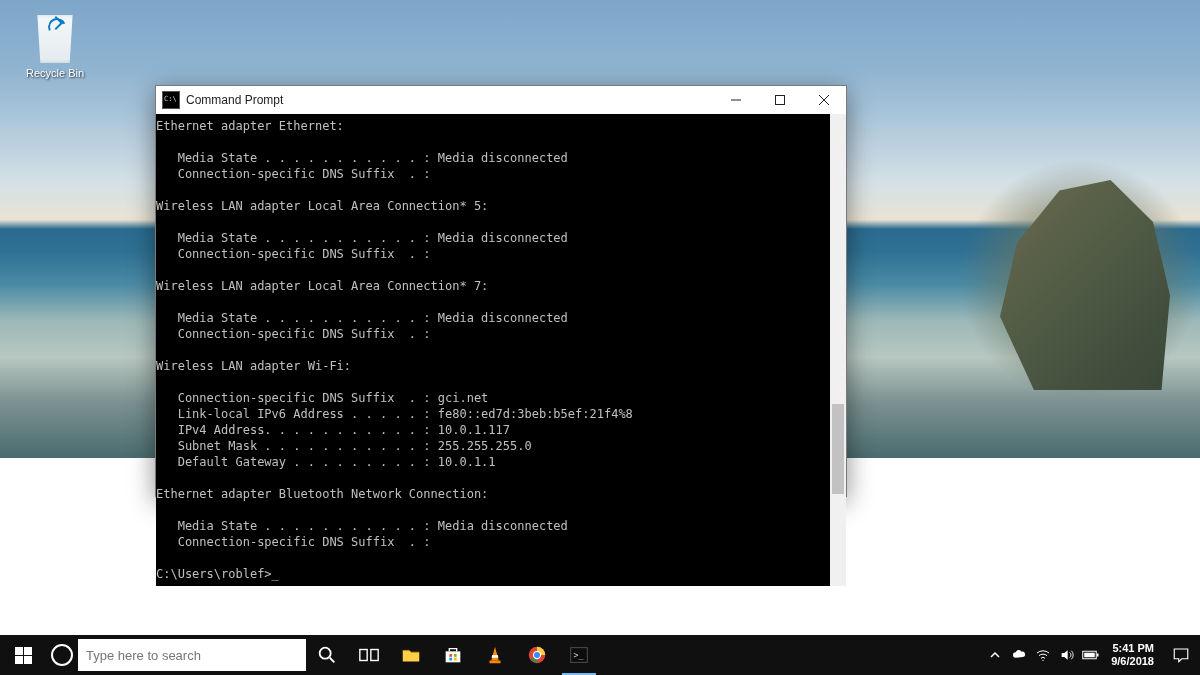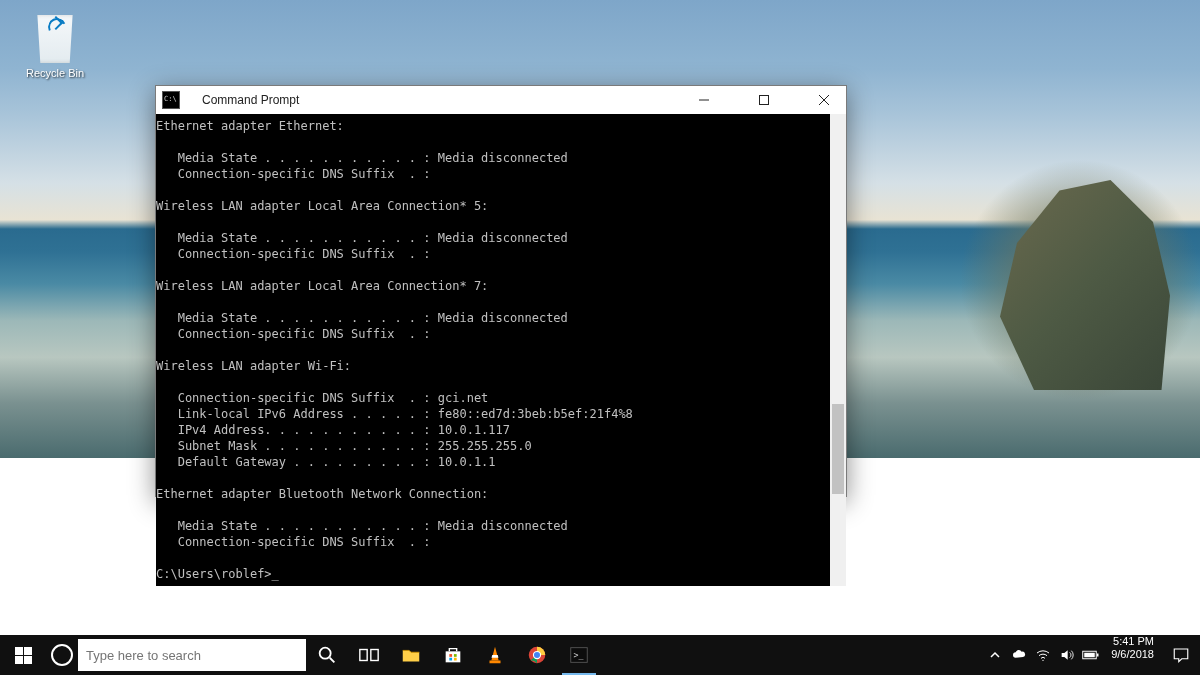--- a/index.html
+++ b/index.html
@@ -40,21 +40,21 @@
   }
   .bin::before{content:"";position:absolute;left:17px;top:3px;width:8px;height:8px;border:2px solid #0a7cc4;border-top:none;border-left:none;transform:rotate(-45deg);}
   .bin::after{content:"";position:absolute;left:14px;top:3px;width:14px;height:14px;border:2px solid #0a7cc4;border-radius:50%;border-right-color:transparent;border-bottom-color:transparent;transform:rotate(20deg);}
   .desktop-icon .lbl{color:#fff;font-size:11px;text-shadow:1px 1px 2px rgba(0,0,0,.8);}
   
   .window{
     position:absolute;left:155px;top:85px;width:690px;height:410px;
     background:#fff;box-shadow:0 6px 24px rgba(0,0,0,.45);
     display:flex;flex-direction:column;border:1px solid #7a7a7a;
   }
-  .titlebar{height:28px;background:#fff;display:flex;align-items:center;font-size:12px;color:#222;gap:16px;}
+  .titlebar{height:28px;background:#fff;display:flex;align-items:center;font-size:12px;color:#222;}
   .titlebar .ico{width:16px;height:16px;margin:0 6px;background:#000;border:1px solid #555;display:inline-block;position:relative;}
   .titlebar .ico::after{content:"C:\\";color:#ccc;font:7px/14px monospace;position:absolute;left:1px;top:0;}
   .titlebar .title{flex:1;}
   .winbtn{width:44px;height:28px;display:flex;align-items:center;justify-content:center;color:#222;}
   .term-wrap{flex:1;display:flex;background:#000;}
   .term{
     flex:1;background:#000;color:#c0c0c0;
     font:12px/16px Consolas,"Lucida Console",monospace;
     padding:4px 0;white-space:pre;overflow:hidden;
   }
@@ -65,21 +65,21 @@
   .start{width:46px;height:40px;display:flex;align-items:center;justify-content:center;}
   .winlogo{width:17px;height:17px;display:grid;grid-template:1fr 1fr/1fr 1fr;gap:1px;}
   .winlogo span{background:#fff;}
   .search{display:flex;align-items:center;background:#fff;color:#666;height:32px;margin:4px 0;width:260px;border-radius:0;}
   .search .circ{width:32px;height:32px;background:#101010;display:flex;align-items:center;justify-content:center;}
   .search .circ span{width:18px;height:18px;border:2px solid #fff;border-radius:50%;}
   .search input{border:none;outline:none;font-size:13px;flex:1;padding:0 8px;color:#0f172a;background:transparent;}
   .tb-icon{width:42px;height:40px;display:flex;align-items:center;justify-content:center;position:relative;}
   .tb-icon svg{width:22px;height:22px;}
   .tb-icon.active::after{content:"";position:absolute;left:4px;right:4px;bottom:0;height:2px;background:#76b9ed;}
-  .tray{margin-left:auto;display:flex;height:40px;}
+  .tray{margin-left:auto;display:flex;align-items:center;height:40px;font-weight:bold;}
   .tray .tic{width:24px;height:40px;display:flex;align-items:center;justify-content:center;font-size:13px;}
   .clock{text-align:right;font-size:11px;line-height:13px;padding:0 8px;}
   .notif{width:38px;height:40px;display:flex;align-items:center;justify-content:center;}
 </style>
 </head>
 <body>
 
 <div class="desktop">
   <div class="rock"></div>
 

